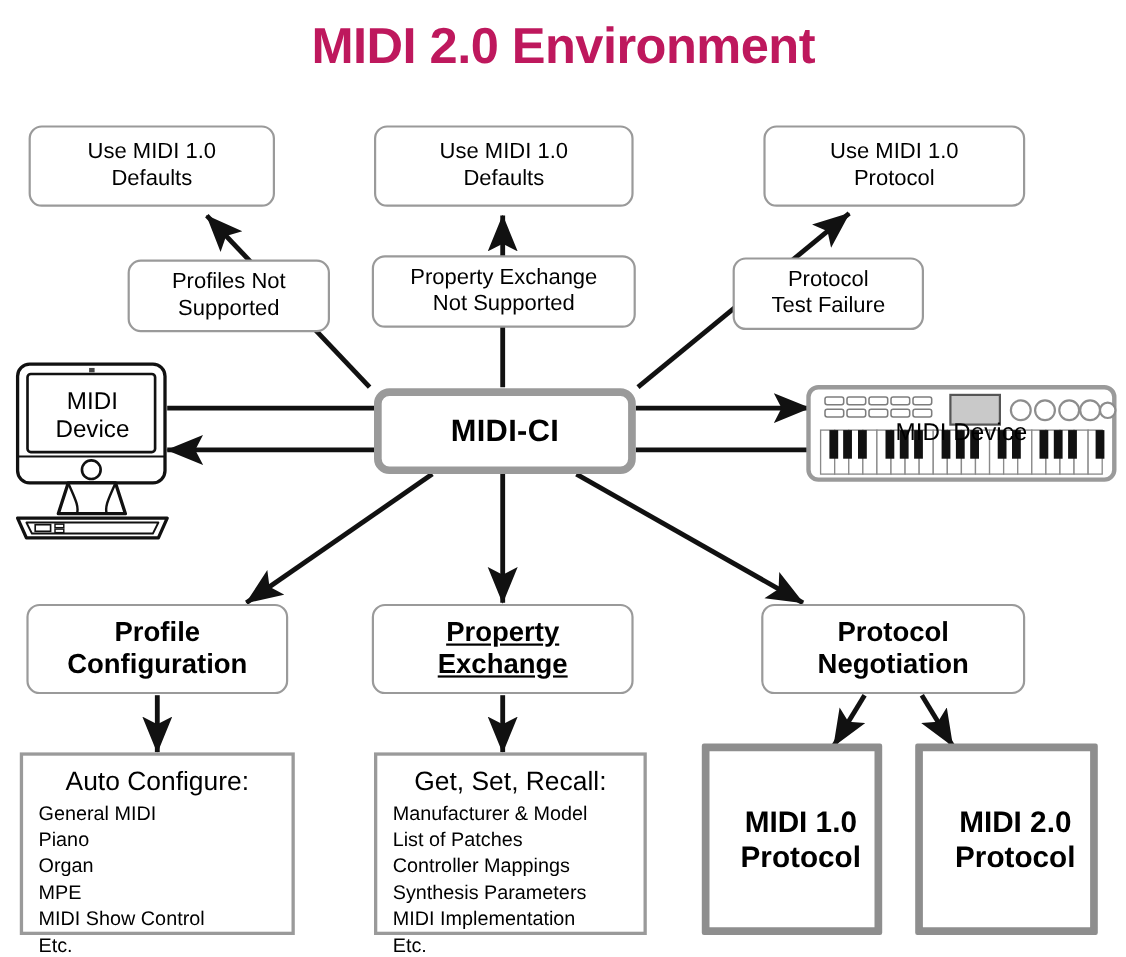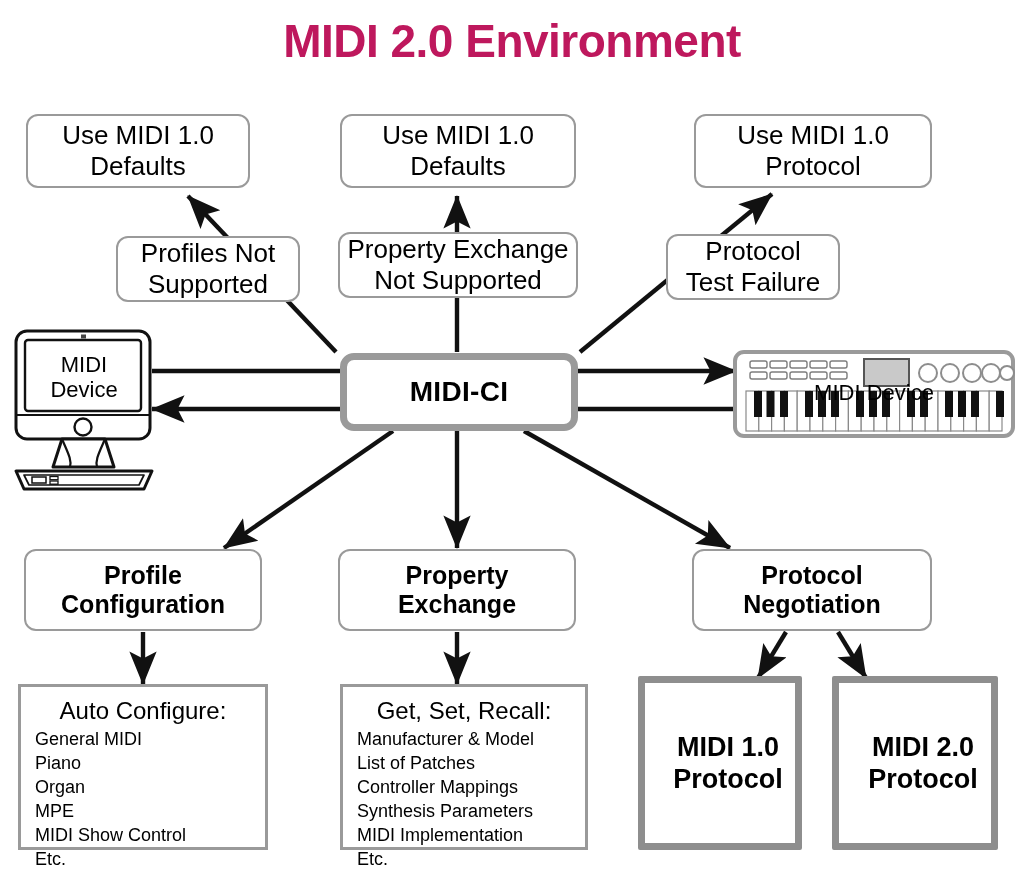--- a/index.html
+++ b/index.html
@@ -53,21 +53,21 @@
     align-items: center;
     justify-content: center;
     text-align: center;
     color: #000000;
     line-height: 1.18;
     z-index: 3;
   }
   .node .lines { white-space: pre-line; }
 
   .plain {          
-    font-size: 26px;
+    font-size: 20px;
     font-weight: normal;
   }
   .bold {           
     font-size: 25px;
     font-weight: bold;
   }
 
   
   #midi-ci {
     border: 7px solid #9a9a9a;
@@ -315,21 +315,21 @@
         <rect x="264" y="42" width="8" height="26"></rect>
       </g>
     </svg>
   </div>
   <div class="dev-label" style="left:732px; top:380px; width:284px;">MIDI Device</div>
 
   <div class="node bold" style="left:24px;  top:549px; width:238px; height:82px;">
     <span class="lines">Profile
 Configuration</span>
   </div>
-  <div class="node bold" style="left:338px; top:549px; width:238px; height:82px;">
+  <div class="node bold" style="left:338px; top:549px; width:238px; height:82px;text-decoration:underline;">
     <span class="lines">Property
 Exchange</span>
   </div>
   <div class="node bold" style="left:692px; top:549px; width:240px; height:82px;">
     <span class="lines">Protocol
 Negotiation</span>
   </div>
 
   <div class="listbox" style="left:18px; top:684px; width:250px; height:166px;">
     <div class="lb-head">Auto Configure:</div>

